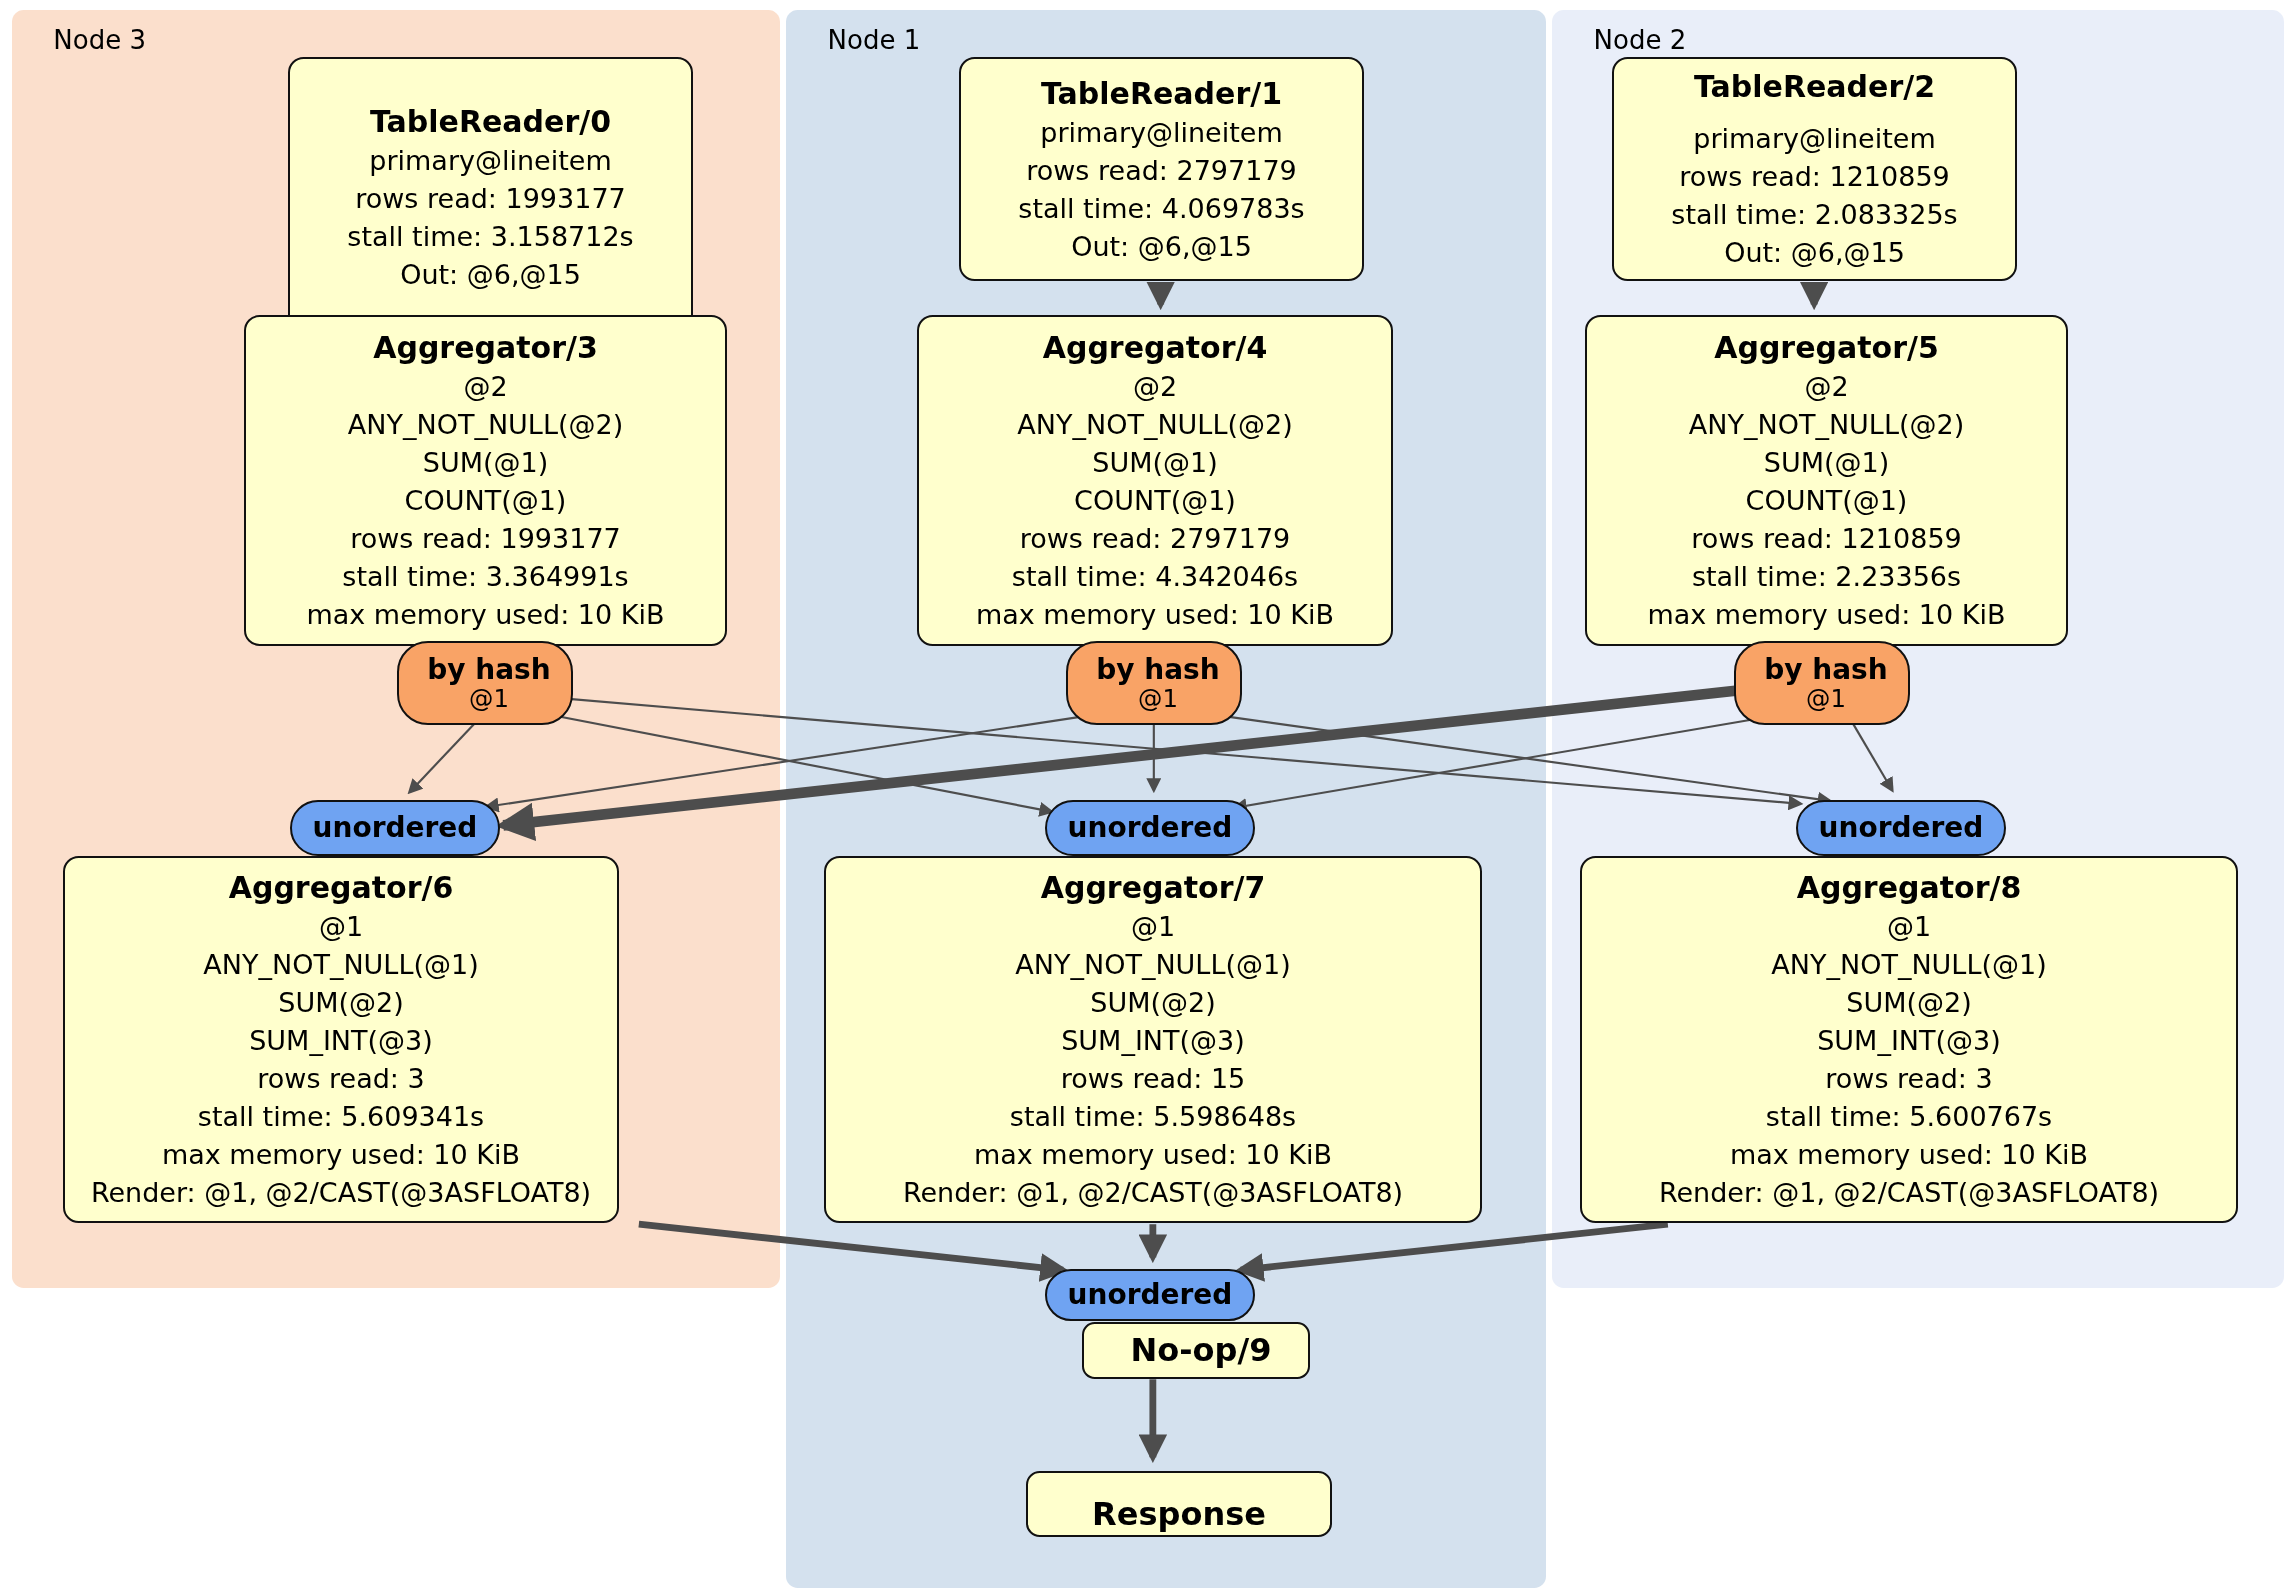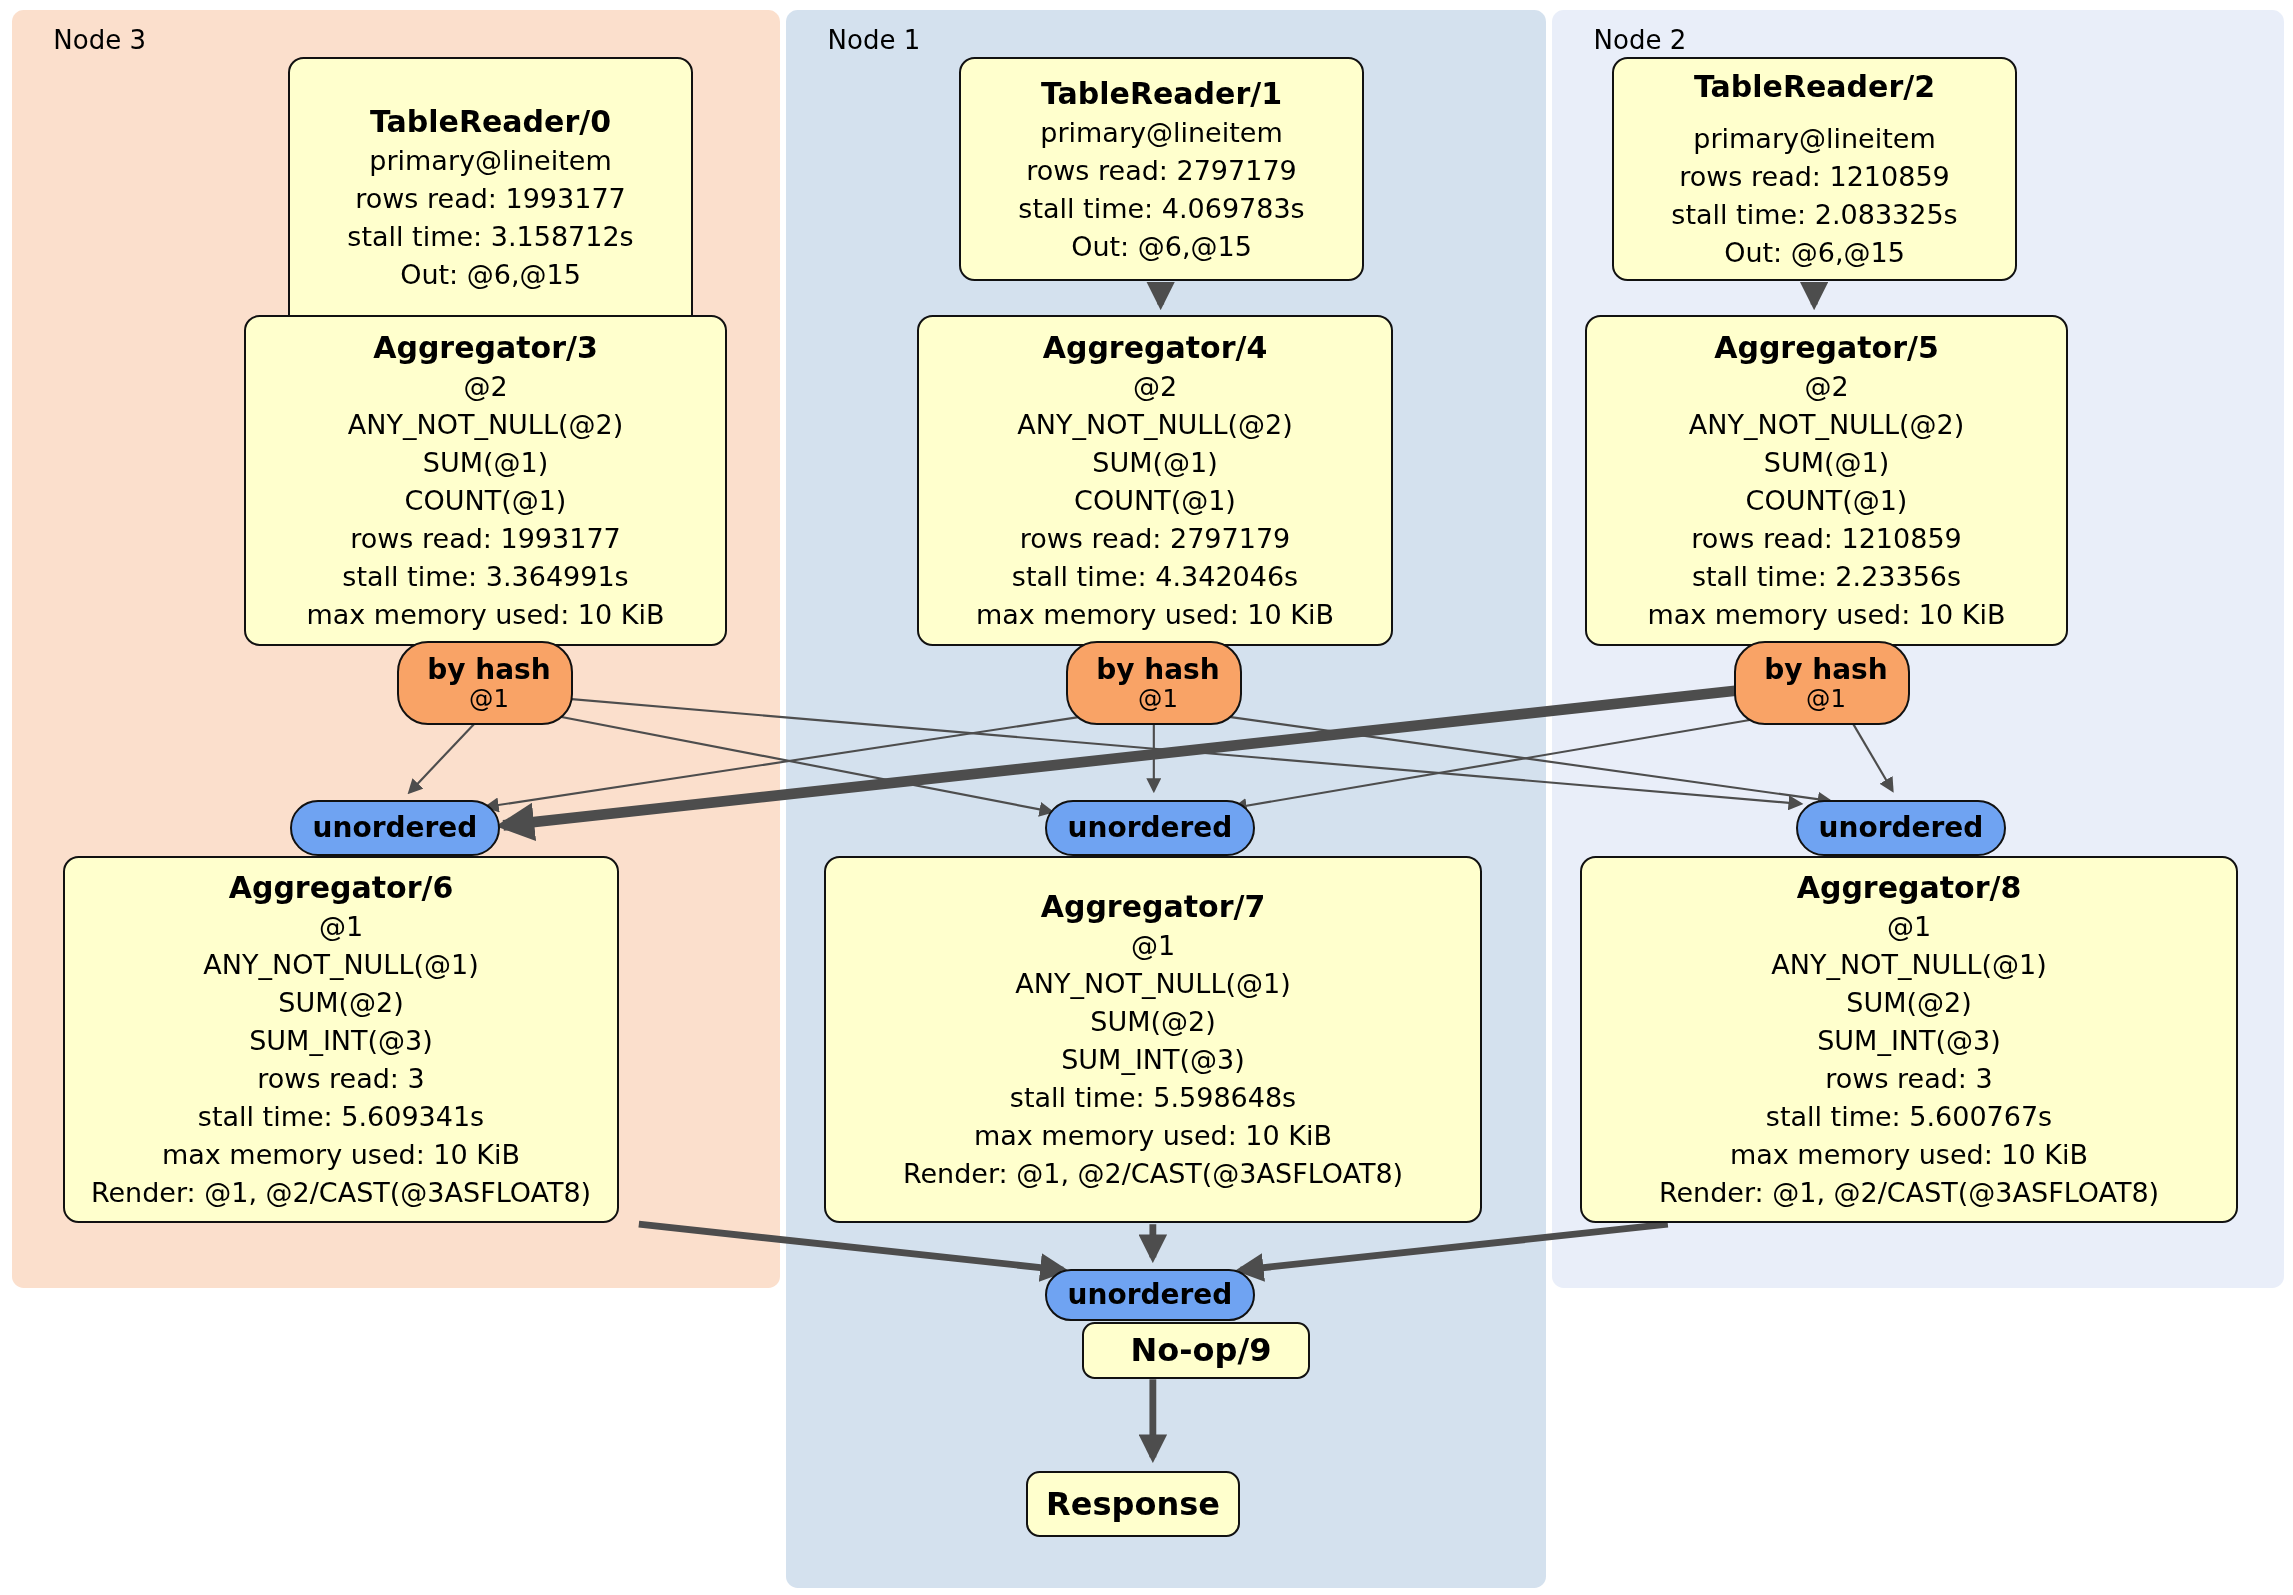--- a/index.html
+++ b/index.html
@@ -35,21 +35,21 @@
   #box-tr0{left:288px;top:57px;width:405px;height:280px;}
   #box-tr1{left:959px;top:57px;width:405px;height:224px;}
   #box-tr2{left:1612px;top:57px;width:405px;height:224px;gap:13px;}
   #box-agg3{left:244px;top:315px;width:483px;height:331px;}
   #box-agg4{left:917px;top:315px;width:476px;height:331px;}
   #box-agg5{left:1585px;top:315px;width:483px;height:331px;}
   #box-agg6{left:63px;top:856px;width:556px;height:367px;}
   #box-agg7{left:824px;top:856px;width:658px;height:367px;}
   #box-agg8{left:1580px;top:856px;width:658px;height:367px;}
   #box-noop{left:1082px;top:1322px;width:228px;height:57px;border-radius:12.7px;padding-left:10px;}
-  #box-response{left:1026px;top:1471px;width:214px;height:66px;border-radius:13.7px;}
+  #box-response{left:1026px;top:1471px;width:306px;height:66px;border-radius:13.7px;justify-content:flex-end;}
   #box-noop .btitle,#box-response .btitle{font-size:32px;}
   .tooltip{position:absolute;left:717px;top:834px;width:236px;height:119px;
            background:var(--tooltip-bg);border:2px solid #111;box-sizing:border-box;
            display:flex;flex-direction:column;justify-content:center;text-align:center;z-index:6;}
   .tooltip div{font-size:24.4px;line-height:28px;white-space:nowrap;}
 </style>
 </head>
 <body>
 
 <div id="canvas">
@@ -197,20 +197,21 @@
         <div>Render: @1, @2/CAST(@3ASFLOAT8)</div>
       </div>
   </div>
   <div class="nbox" id="box-agg7">
     <div class="btitle">Aggregator/7</div>
     <div class="blines">
         <div>@1</div>
         <div>ANY_NOT_NULL(@1)</div>
         <div>SUM(@2)</div>
         <div>SUM_INT(@3)</div>
+        <div>rows read: 15</div>
         <div>stall time: 5.598648s</div>
         <div>max memory used: 10 KiB</div>
         <div>Render: @1, @2/CAST(@3ASFLOAT8)</div>
       </div>
   </div>
   <div class="nbox" id="box-agg8">
     <div class="btitle">Aggregator/8</div>
     <div class="blines">
         <div>@1</div>
         <div>ANY_NOT_NULL(@1)</div>

